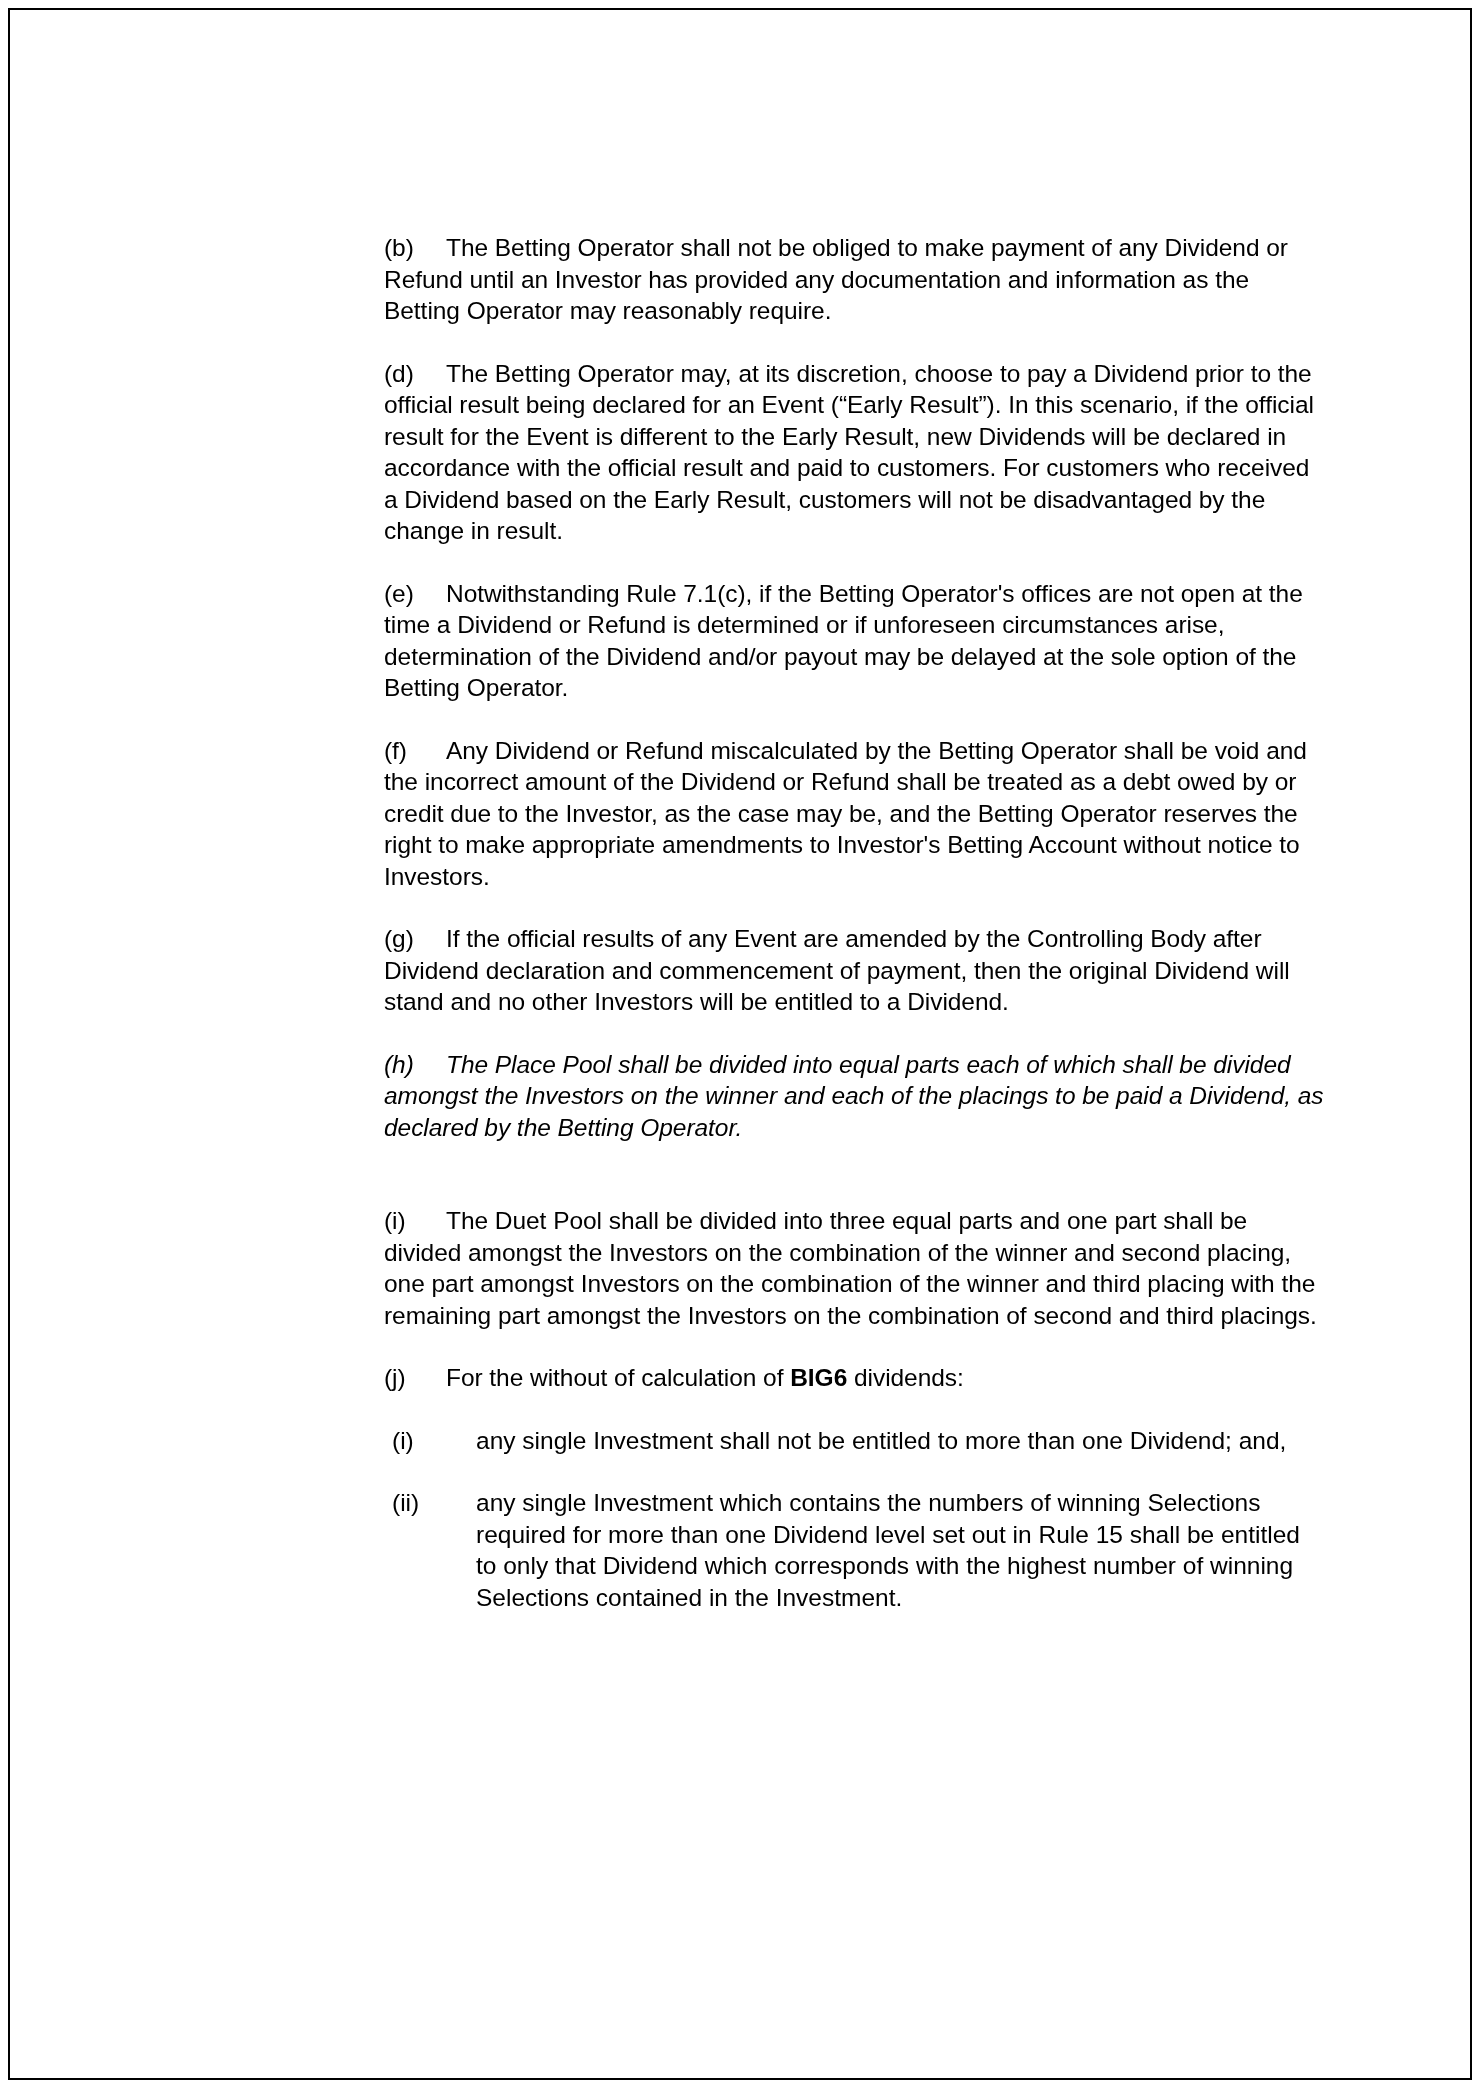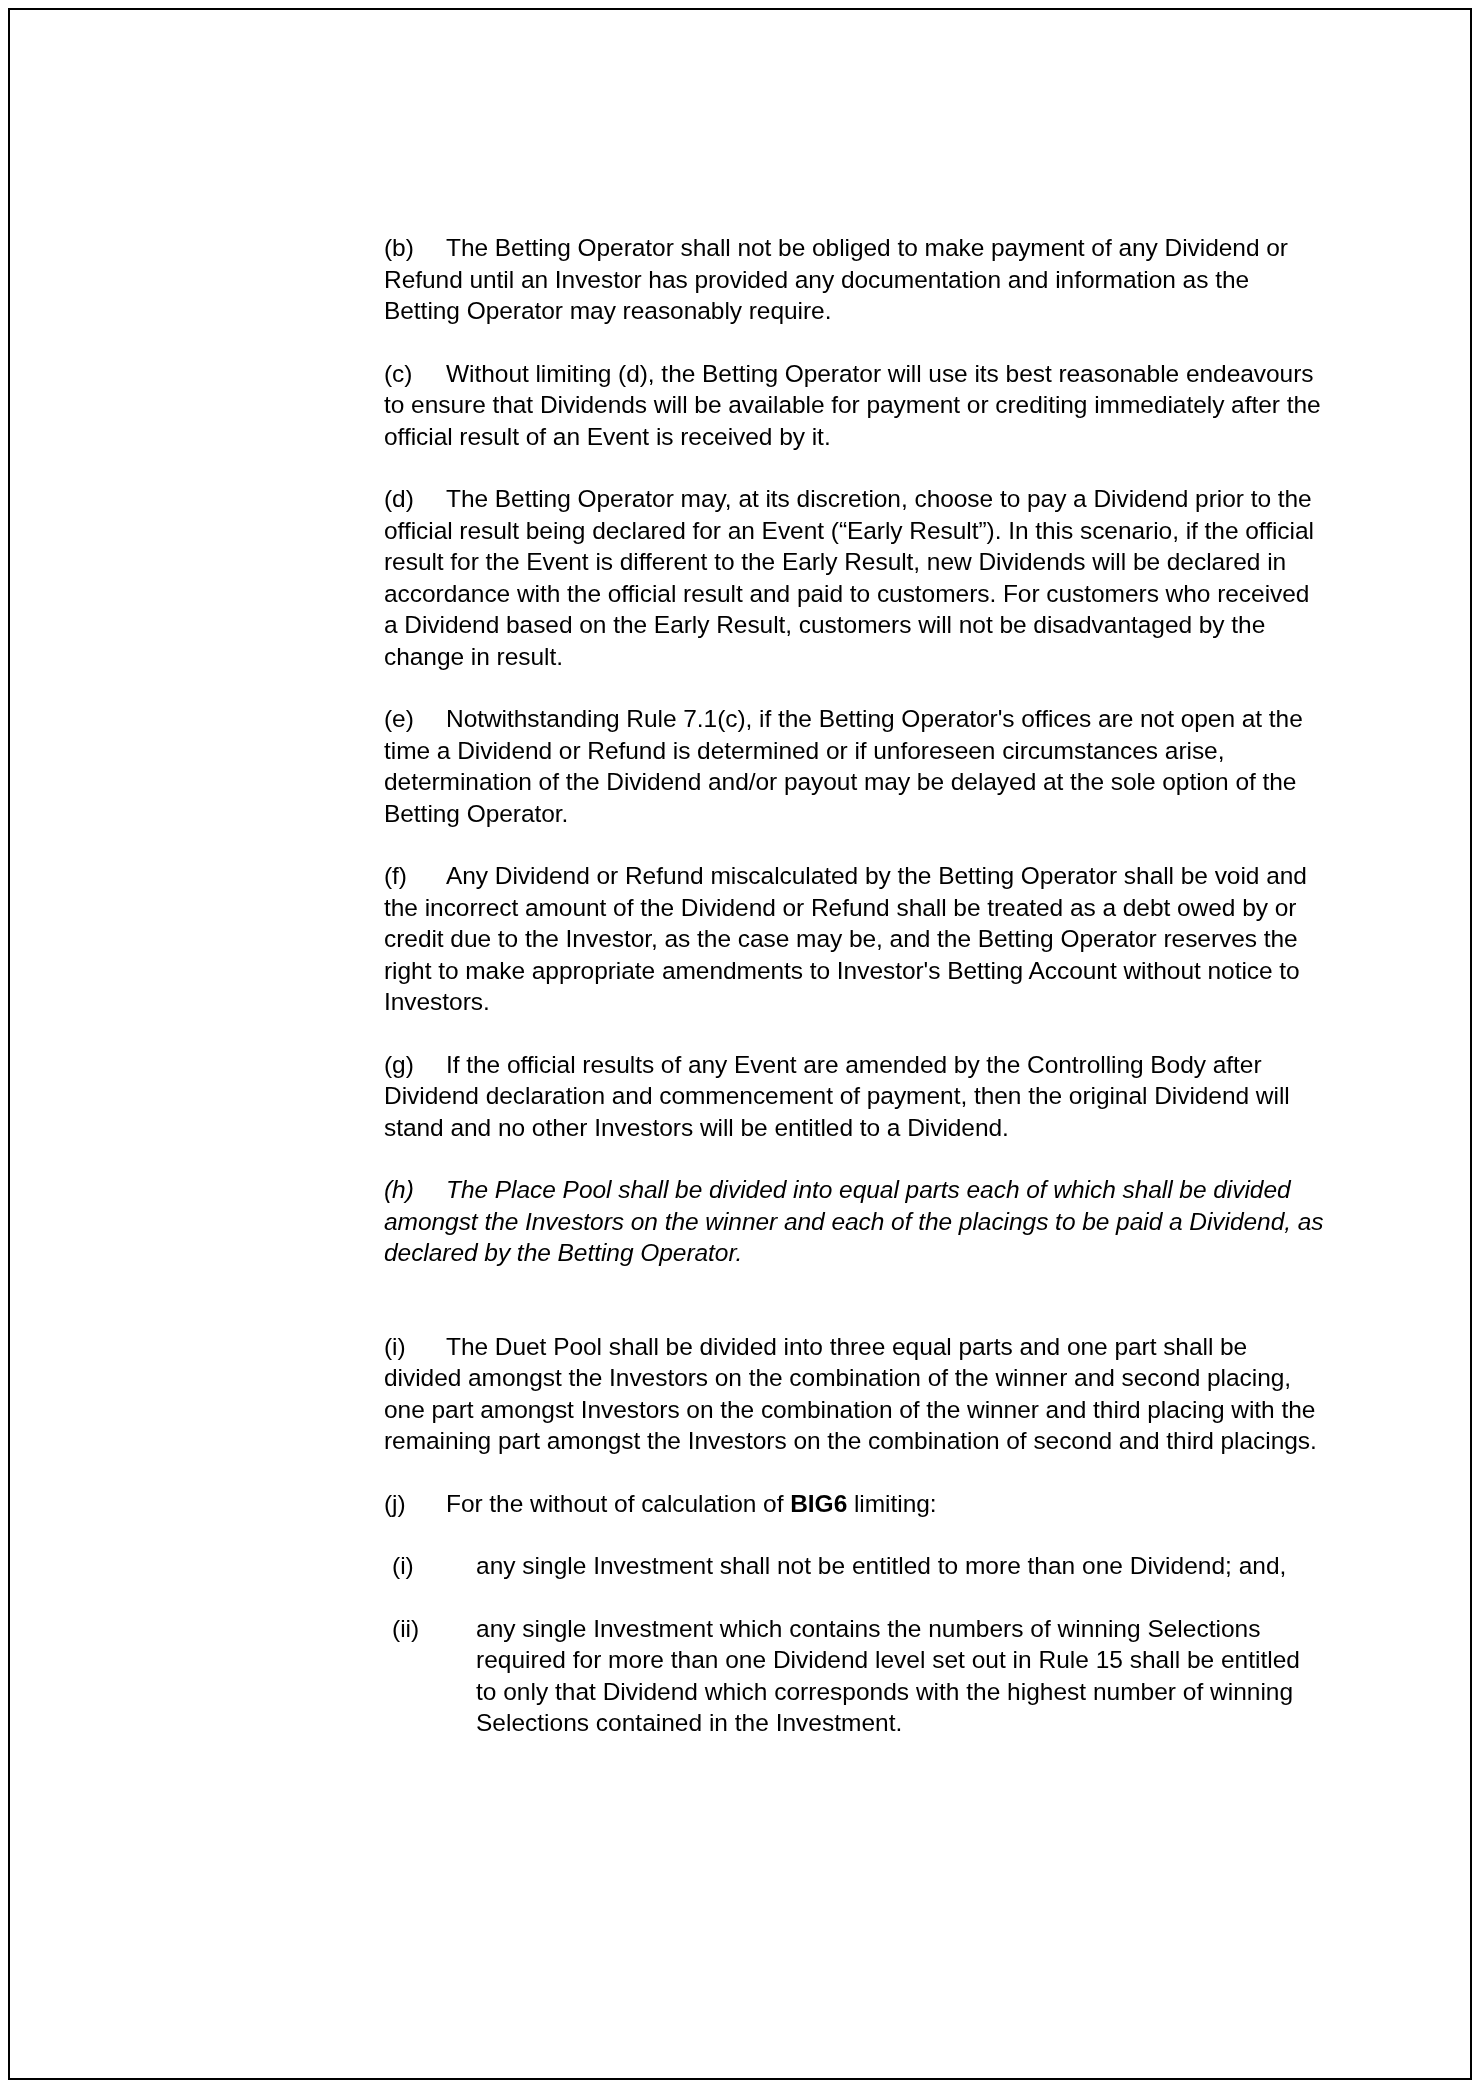--- a/index.html
+++ b/index.html
@@ -97,35 +97,34 @@
 </head>
 <body>
 
 <div class="page-canvas">
   <div class="page-sheet">
 
     <div class="content-column">
 
       <p class="para"><span class="label-inline">(b)</span><span>The Betting Operator shall not be obliged to make payment of any Dividend or Refund until an Investor has provided any documentation and information as the Betting Operator may reasonably require.</span></p>
 
-      <p class="para"><span class="label-inline">(c)</span><span>Without limiting (d), the Betting Operator will use its best reasonable endeavours to ensure that Dividends will be available for payment or crediting immediately after the official result of an Event is received by it.</span></p>
 
       <p class="para"><span class="label-inline">(d)</span><span>The Betting Operator may, at its discretion, choose to pay a Dividend prior to the official result being declared for an Event (“Early Result”).  In this scenario, if the official result for the Event is different to the Early Result, new Dividends will be declared in accordance with the official result and paid to customers. For customers who received a Dividend based on the Early Result, customers will not be disadvantaged by the change in result.</span></p>
 
       <p class="para"><span class="label-inline">(e)</span><span>Notwithstanding Rule 7.1(c), if the Betting Operator's offices are not open at the time a Dividend or Refund is determined or if unforeseen circumstances arise, determination of the Dividend and/or payout may be delayed at the sole option of the Betting Operator.</span></p>
 
       <p class="para"><span class="label-inline">(f)</span><span>Any Dividend or Refund miscalculated by the Betting Operator shall be void and the incorrect amount of the Dividend or Refund shall be treated as a debt owed by or credit due to the Investor, as the case may be, and the Betting Operator reserves the right to make appropriate amendments to Investor's Betting Account without notice to Investors.</span></p>
 
       <p class="para"><span class="label-inline">(g)</span><span>If the official results of any Event are amended by the Controlling Body after Dividend declaration and commencement of payment, then the original Dividend will stand and no other Investors will be entitled to a Dividend.</span></p>
 
       <p class="para gap-big"><span class="label-inline">(h)</span><span>The Place  Pool shall be divided into equal parts each of which shall be divided amongst the Investors on the winner and each of the placings to be paid a Dividend, as declared by the Betting Operator.</span></p>
 
       <p class="para"><span class="label-inline">(i)</span><span>The Duet Pool shall be divided into three equal parts and one part shall be divided amongst the Investors on the combination of the winner and second placing, one part amongst Investors on the combination of the winner and third placing with the remaining part amongst the Investors on the combination of second and third placings.</span></p>
 
-      <p class="para"><span class="label-inline">(j)</span><span>For the without of calculation of </span><b>BIG6</b><span> limiting:</span></p>
+      <p class="para"><span class="label-inline">(j)</span><span>For the without of calculation of </span><b>BIG6</b><span> dividends:</span></p>
 
       <p class="subitem"><span class="sublabel">(i)</span><span>any single Investment shall not be entitled to more than one Dividend; and,</span></p>
 
       <p class="subitem"><span class="sublabel">(ii)</span><span>any single Investment which contains the numbers of winning Selections required for more than one Dividend level set out in Rule 15 shall be entitled to only that Dividend which corresponds with the highest number of winning Selections contained in the Investment.</span></p>
 
     </div>
 
 
   </div>
 </div>

